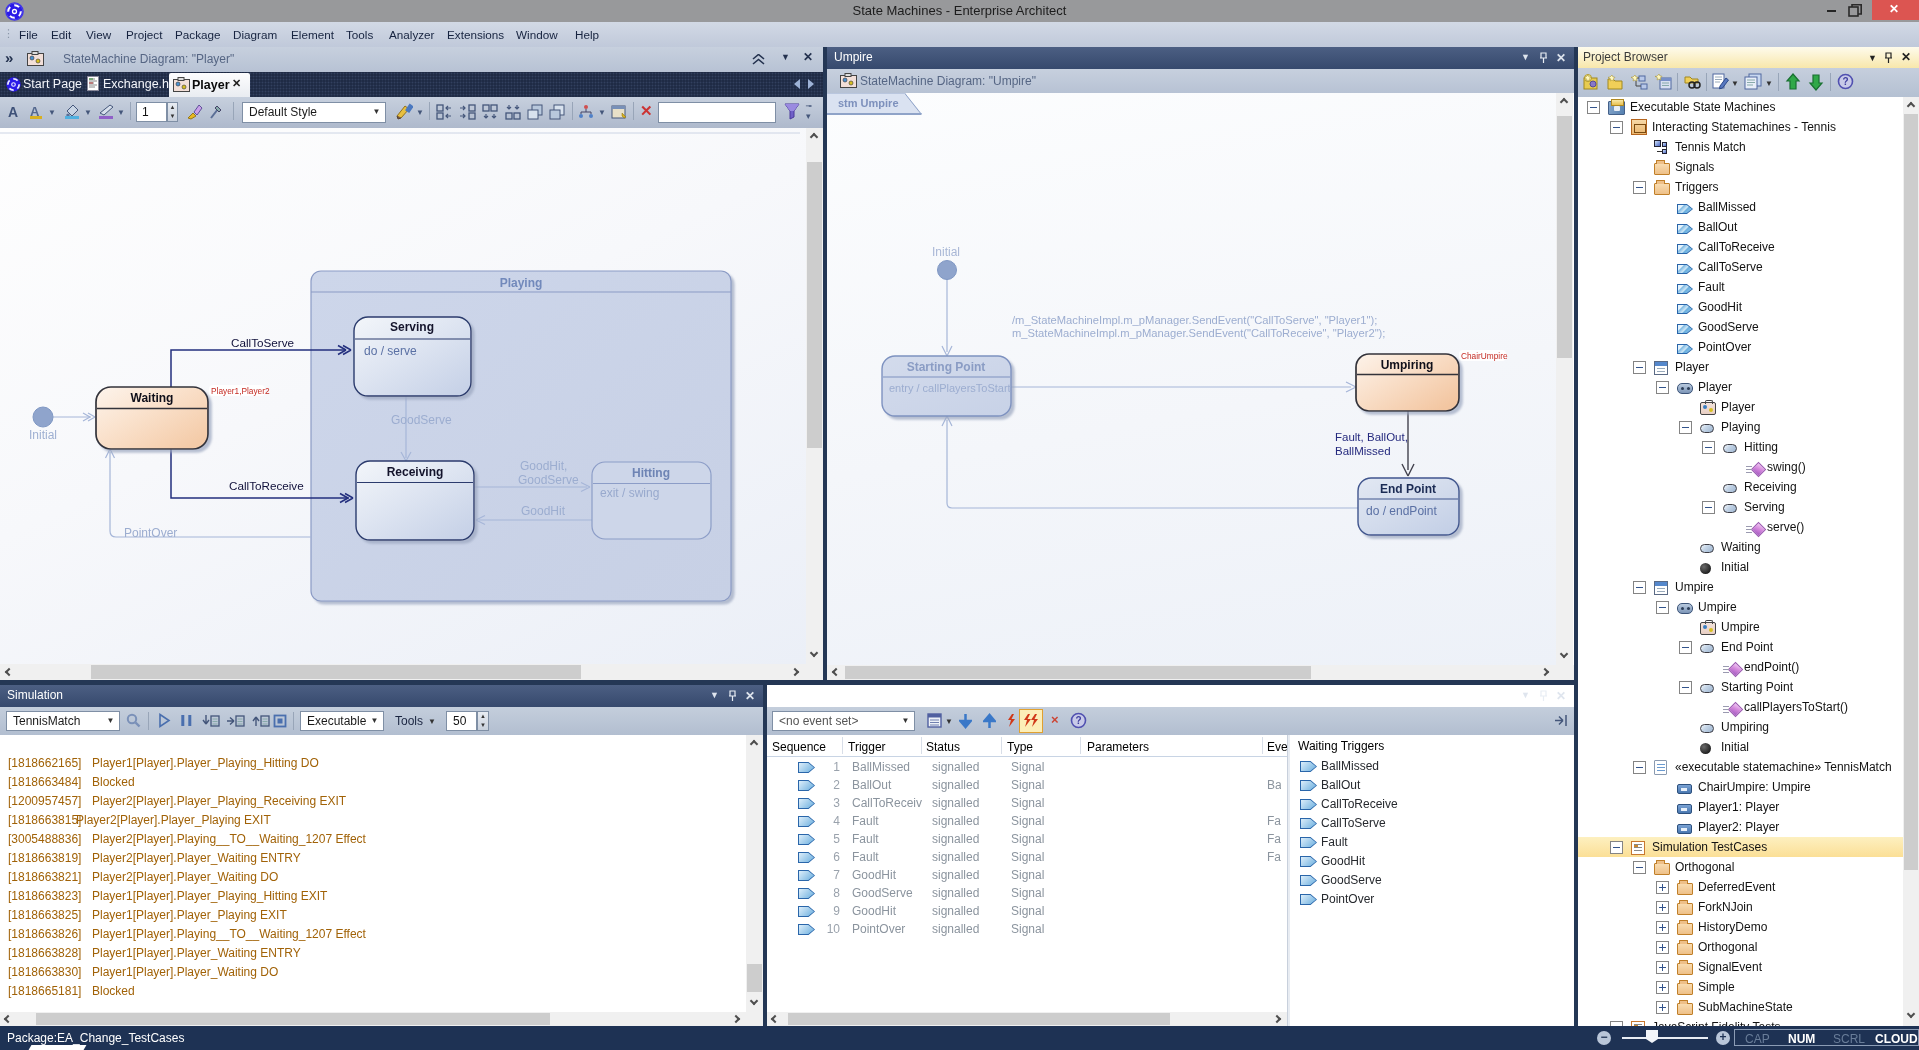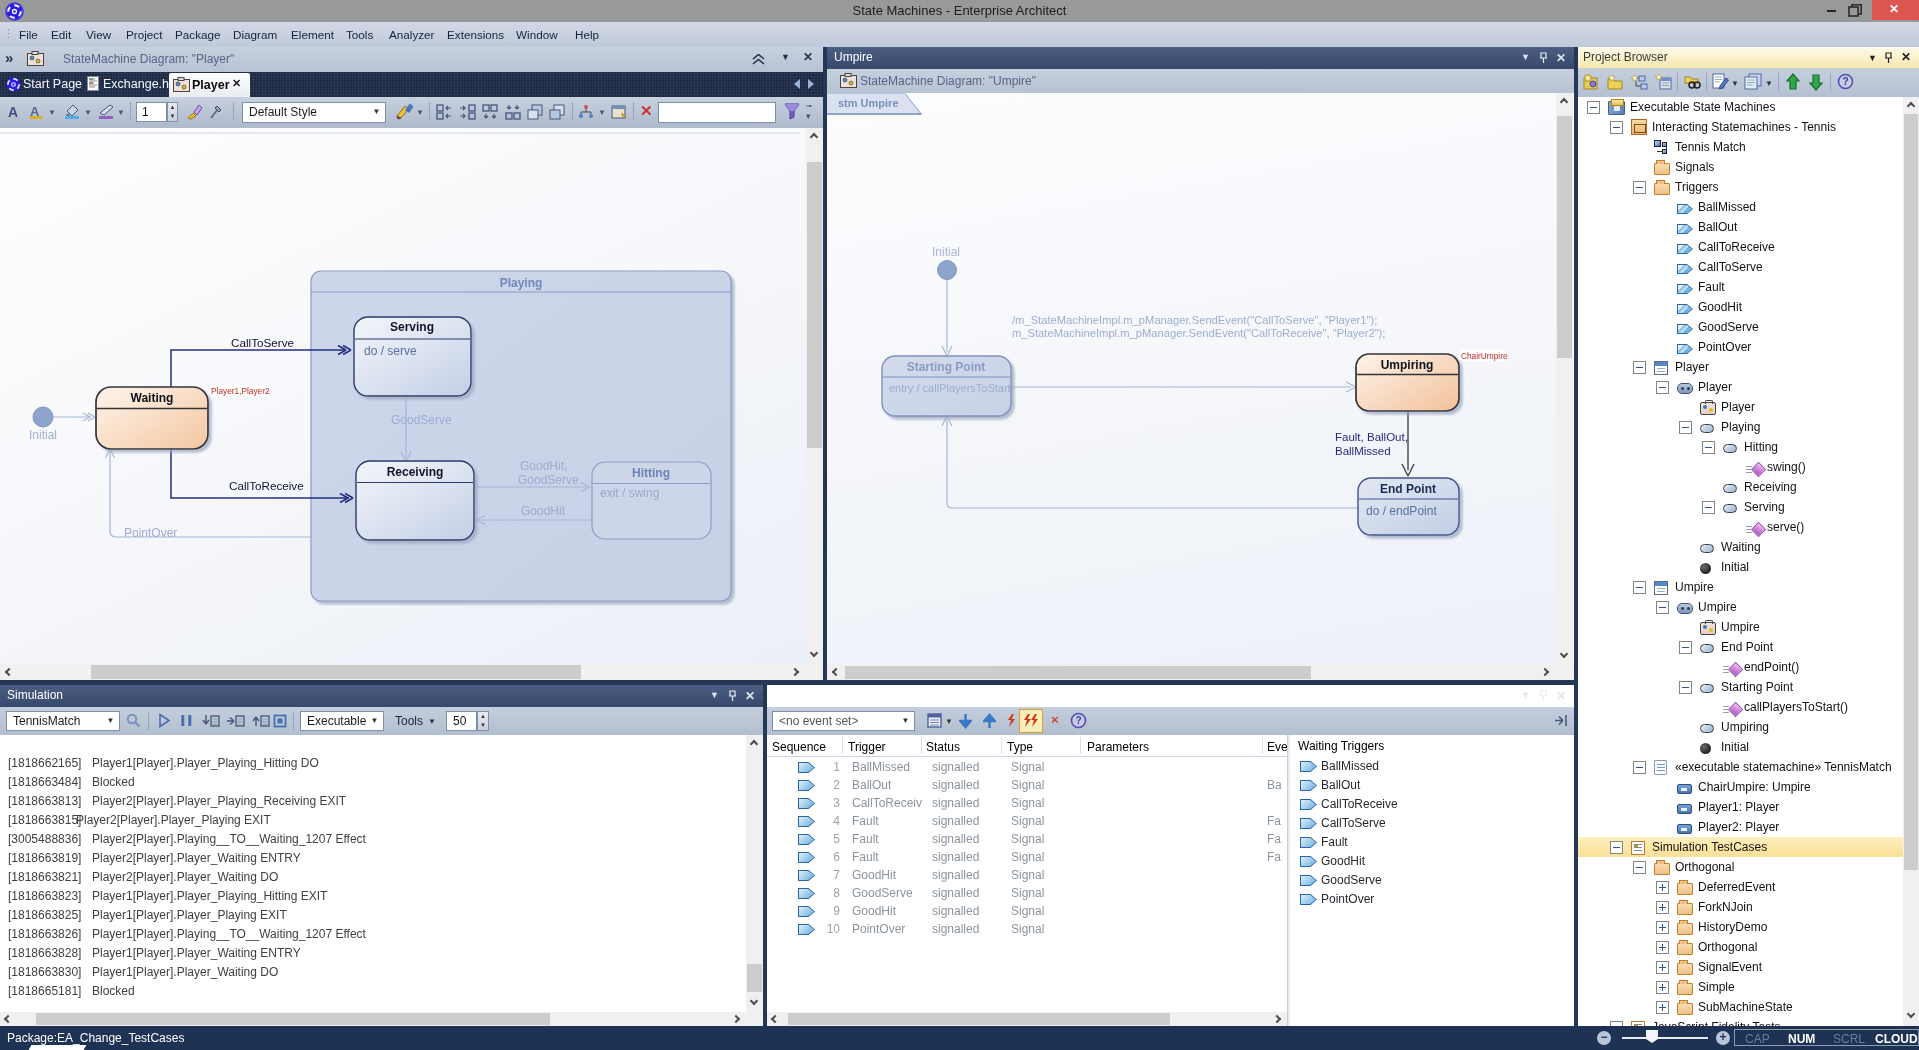--- a/index.html
+++ b/index.html
@@ -520,26 +520,26 @@
       <div class="vsep" style="left:293px"></div>
       <div class="combo" style="left:300px;top:4px;width:84px;height:20px">
           <span class="cx">Executable</span>
           <span class="ar">▼</span>
         </div>
       <div class="abs" style="left:395px;top:7px;font-size:12px;color:#1a2440">Tools</div>
       <div class="abs" style="left:428px;top:10px;color:#333;font-size:8px">▼</div>
       <div class="abs" style="left:446px;top:4px;width:31px;height:20px;background:#fff;border:1px solid #7f8fa5;font-size:12px;padding:2px 0 0 6px">50</div>
       <div class="abs" style="left:477px;top:4px;width:12px;height:20px;background:linear-gradient(#e8ecf2,#c8d0dc);border:1px solid #7f8fa5;font-size:6px;color:#333;text-align:center;line-height:9px">▲<br>▼</div>
     </div>
-    <div class="abs" id="slog" style="left:0;top:50px;width:746px;height:277px;background:#fff;overflow:hidden;font-size:12px;color:#404040">
+    <div class="abs" id="slog" style="left:0;top:50px;width:746px;height:277px;background:#fff;overflow:hidden;font-size:12px;color:#a16207">
         <div class="abs" style="left:8px;top:21px;white-space:nowrap">[1818662165]</div>
         <div class="abs" style="left:92px;top:21px;white-space:nowrap">Player1[Player].Player_Playing_Hitting DO</div>
         <div class="abs" style="left:8px;top:40px;white-space:nowrap">[1818663484]</div>
         <div class="abs" style="left:92px;top:40px;white-space:nowrap">Blocked</div>
-        <div class="abs" style="left:8px;top:59px;white-space:nowrap">[1818663813]</div>
+        <div class="abs" style="left:8px;top:59px;white-space:nowrap">[1200957457]</div>
         <div class="abs" style="left:92px;top:59px;white-space:nowrap">Player2[Player].Player_Playing_Receiving EXIT</div>
         <div class="abs" style="left:8px;top:78px;white-space:nowrap">[1818663815]</div>
         <div class="abs" style="left:76px;top:78px;white-space:nowrap">Player2[Player].Player_Playing EXIT</div>
         <div class="abs" style="left:8px;top:97px;white-space:nowrap">[3005488836]</div>
         <div class="abs" style="left:92px;top:97px;white-space:nowrap">Player2[Player].Playing__TO__Waiting_1207 Effect</div>
         <div class="abs" style="left:8px;top:116px;white-space:nowrap">[1818663819]</div>
         <div class="abs" style="left:92px;top:116px;white-space:nowrap">Player2[Player].Player_Waiting ENTRY</div>
         <div class="abs" style="left:8px;top:135px;white-space:nowrap">[1818663821]</div>
         <div class="abs" style="left:92px;top:135px;white-space:nowrap">Player2[Player].Player_Waiting DO</div>
         <div class="abs" style="left:8px;top:154px;white-space:nowrap">[1818663823]</div>

